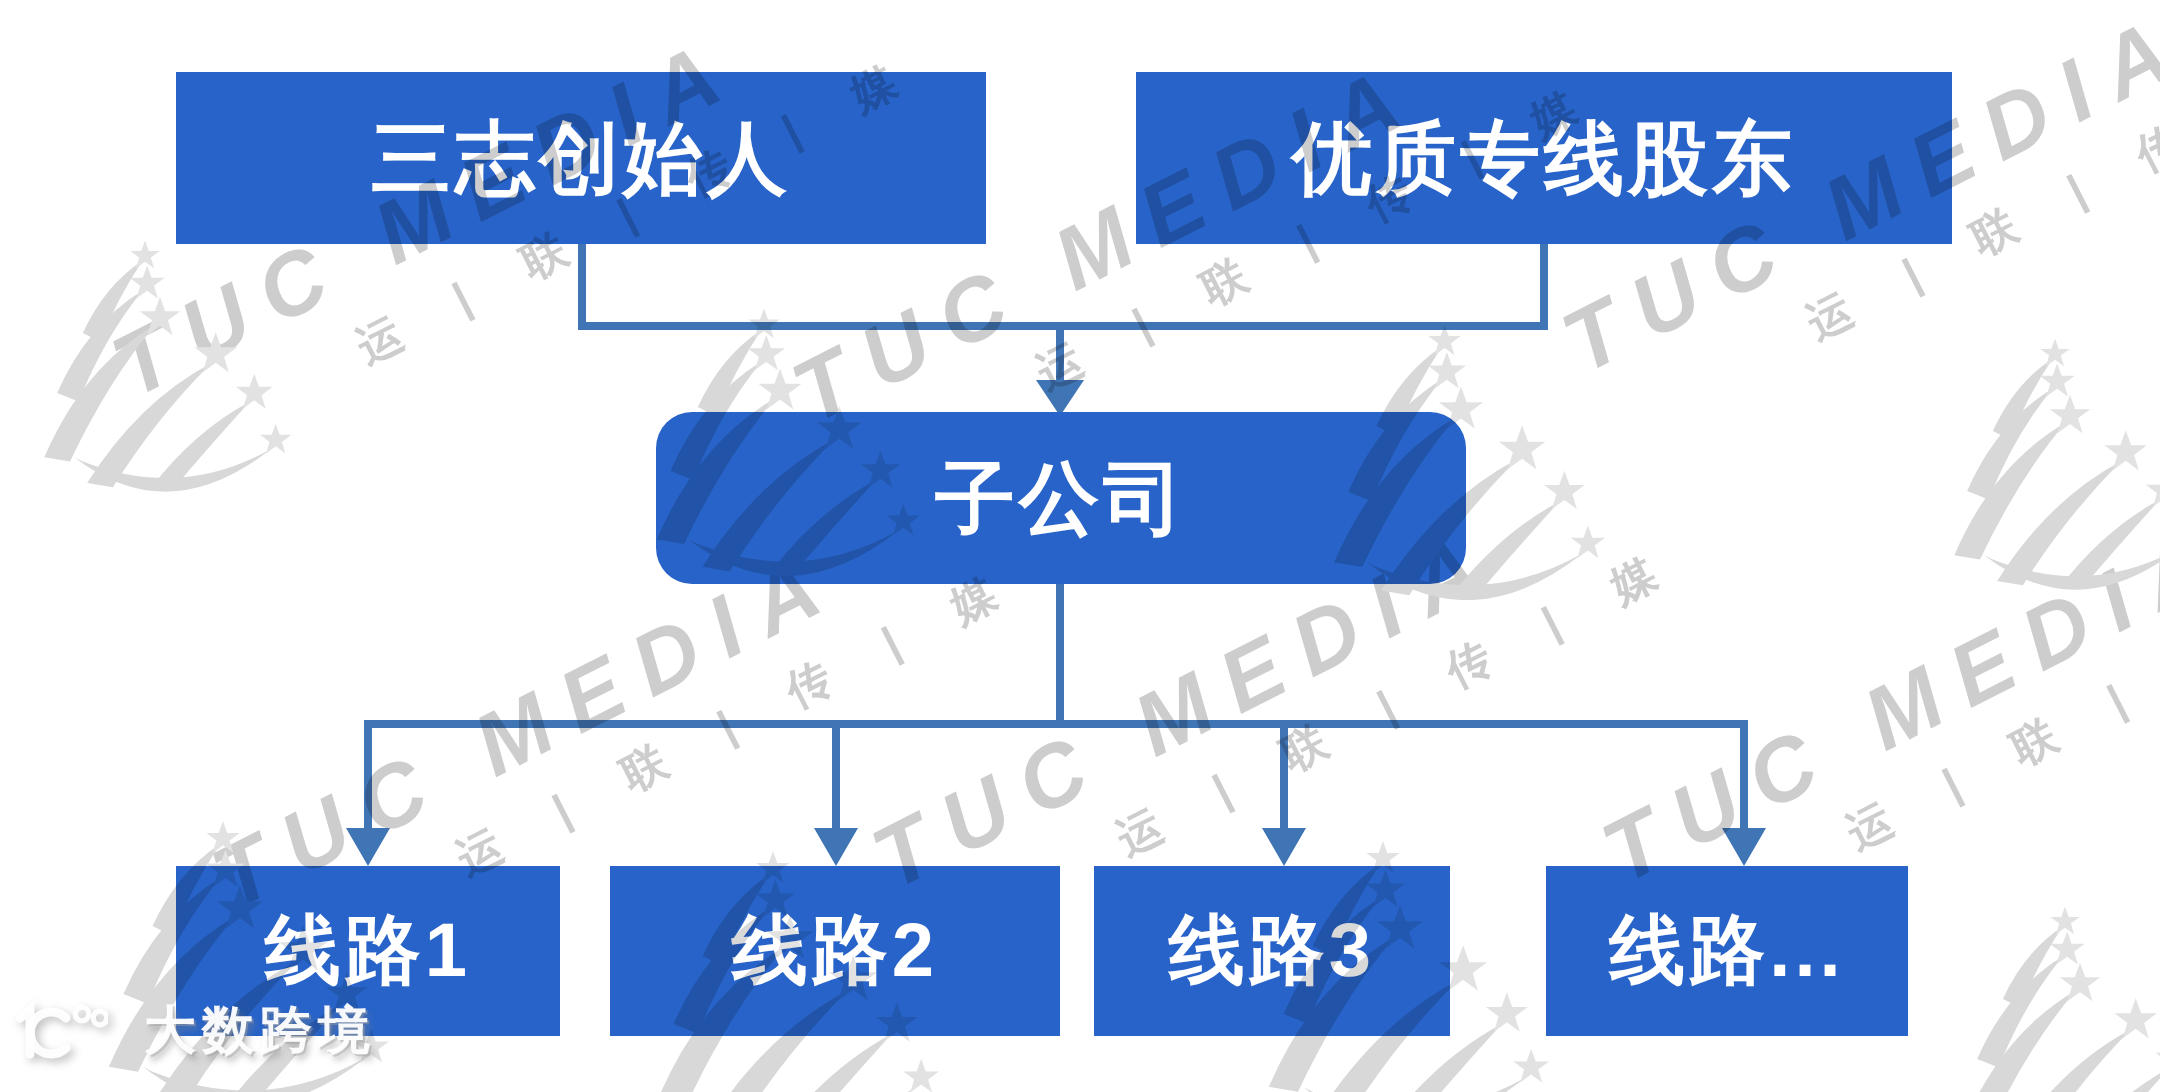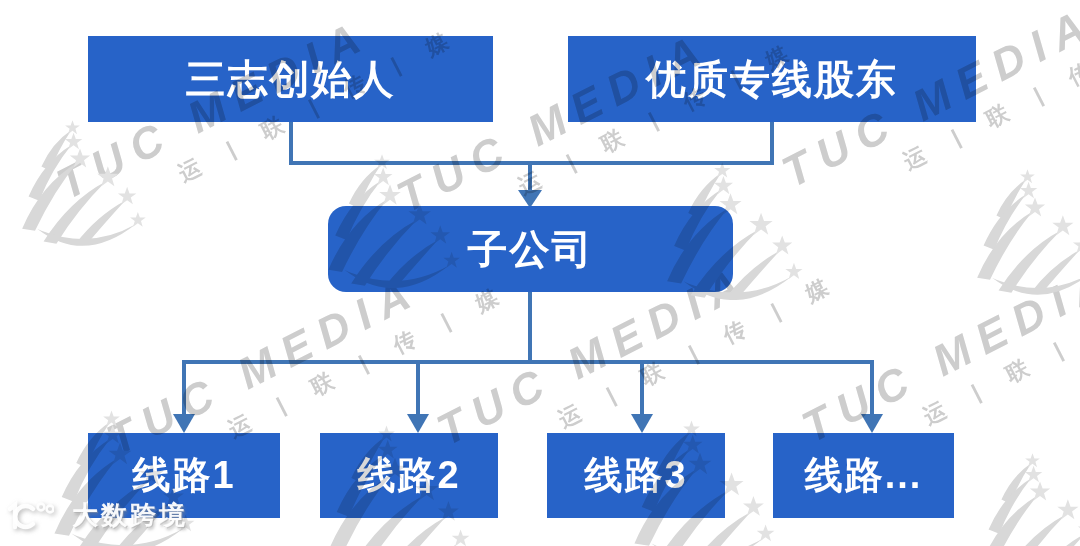--- a/index.html
+++ b/index.html
@@ -12,21 +12,21 @@
     position:absolute;background:#2763C8;color:#ffffff;
     display:flex;align-items:center;justify-content:center;
     font-weight:bold;font-size:40px;letter-spacing:2px;
     z-index:2;
   }
   .node.small{font-size:38px;}
   #node-founder    {left:88px;  top:36px;  width:405px; height:86px;}
   #node-shareholder{left:568px; top:36px;  width:408px; height:86px;}
   #node-subsidiary {left:328px; top:206px; width:405px; height:86px;border-radius:18px;}
   #node-line1      {left:88px;  top:433px; width:192px; height:85px;}
-  #node-line2      {left:320px; top:433px; width:178px; height:85px;}
+  #node-line2      {left:305px; top:433px; width:225px; height:85px;}
   #node-line3      {left:547px; top:433px; width:178px; height:85px;}
   #node-line-more  {left:773px; top:433px; width:181px; height:85px;}
   
   .connectors{position:absolute;left:0;top:0;z-index:1;}
   
   .wm-layer{position:absolute;inset:0;z-index:3;mix-blend-mode:multiply;pointer-events:none;}
   .wm{
     position:absolute;transform:rotate(-27deg);color:#cdcdcd;
     font-weight:bold;white-space:nowrap;
   }

